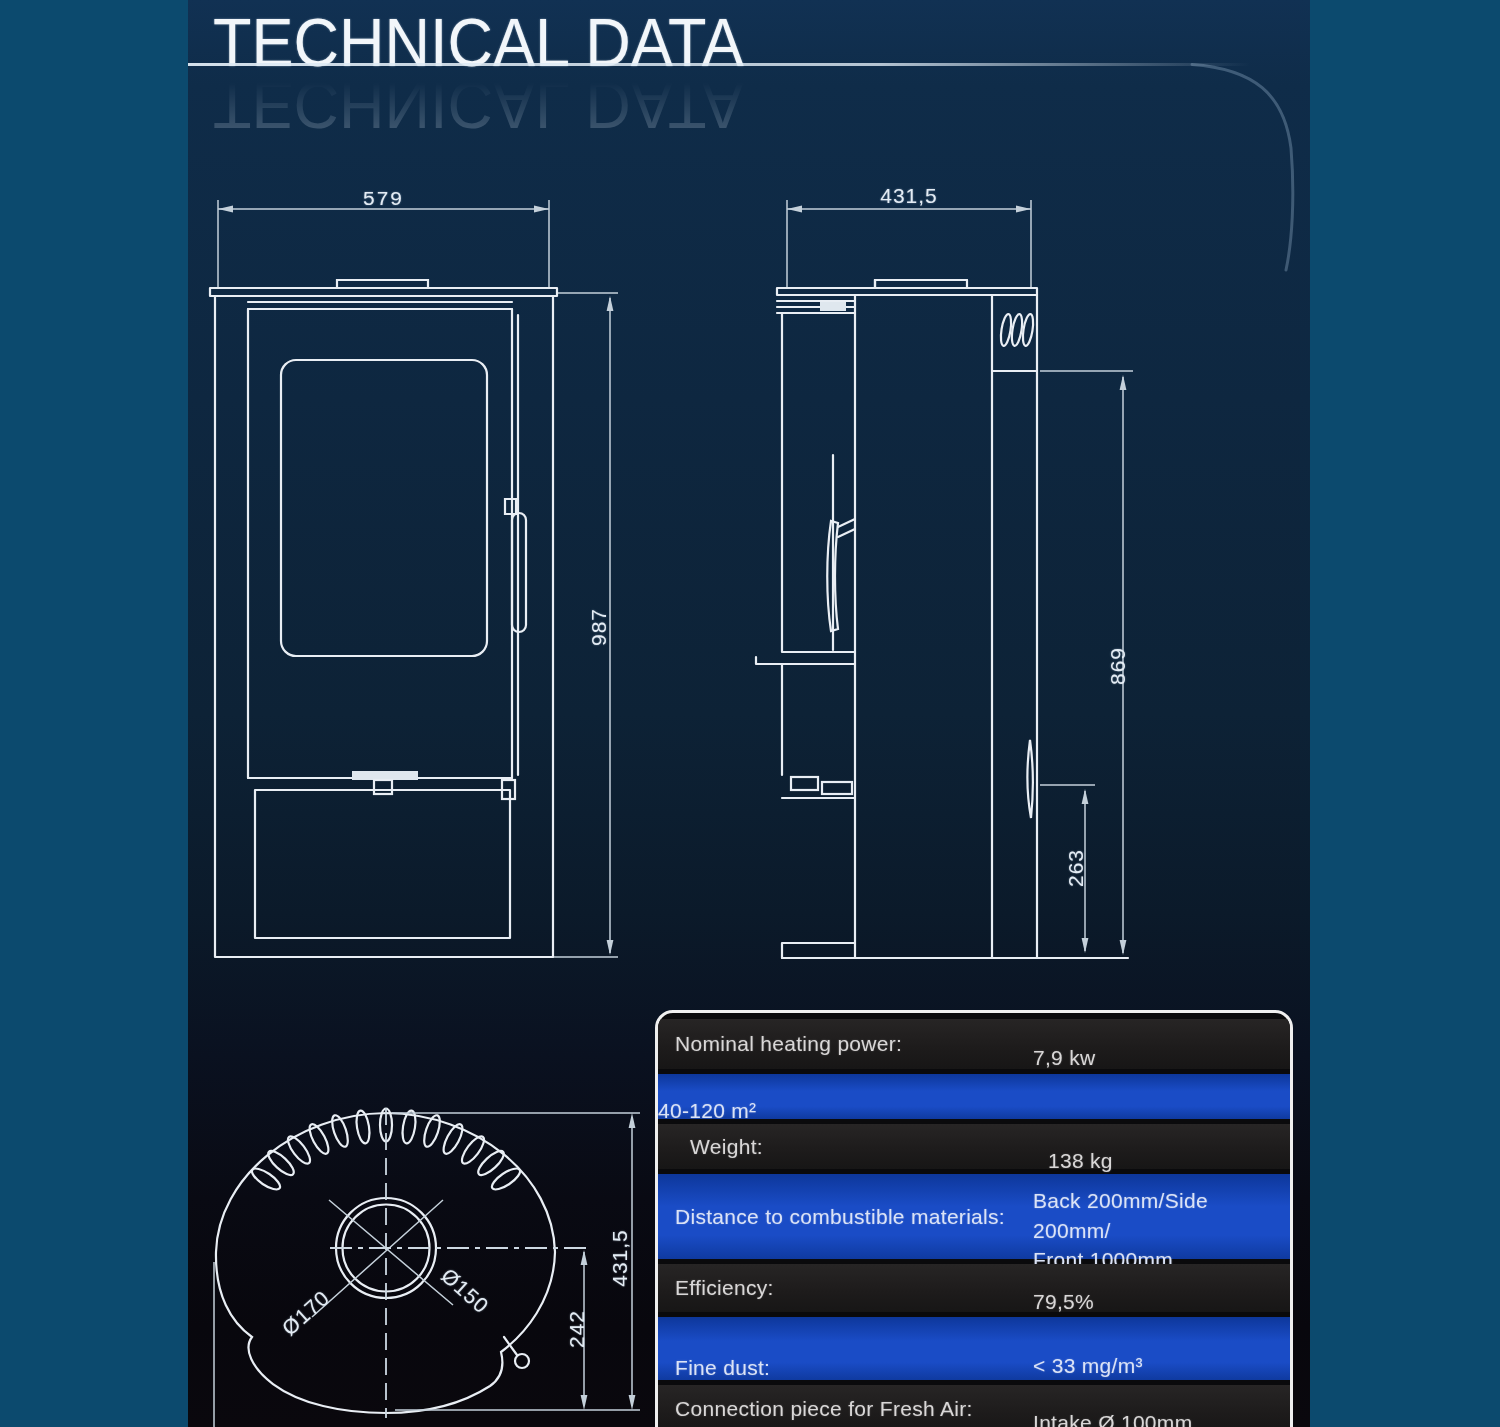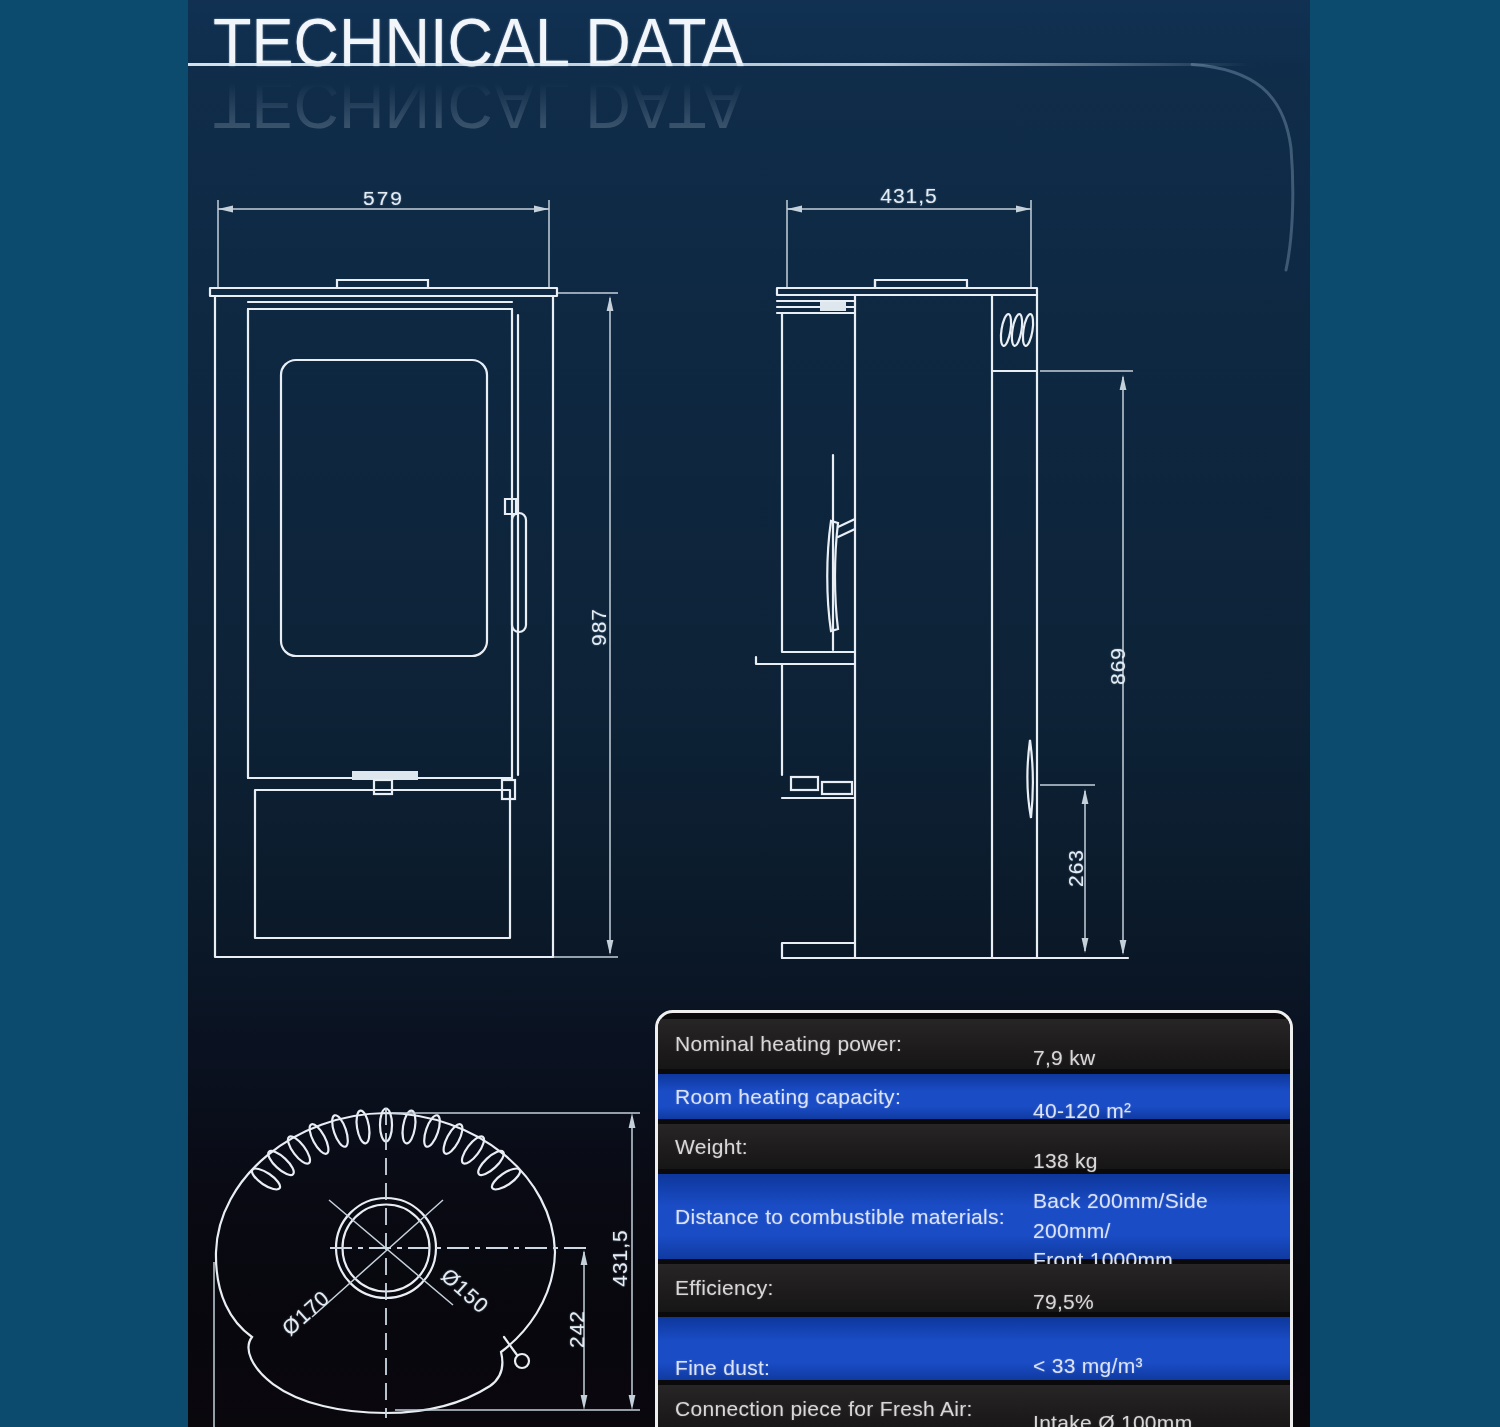--- a/index.html
+++ b/index.html
@@ -28,21 +28,21 @@
        text-shadow:0 0 2px rgba(200,220,240,.5);}
   
   #spec-table{position:absolute;left:655px;top:1010px;width:638px;height:470px;
       box-sizing:border-box;border:3px solid #efefef;border-radius:18px;
       background:#0a0a0c;padding:6px 0;display:flex;flex-direction:column;gap:5px;overflow:hidden;}
   .row{display:flex;align-items:center;width:100%;flex:none;}
   .row.dark{background:linear-gradient(180deg,#272525 0%,#1d1b1b 60%,#171616 100%);}
   .row.blue{background:linear-gradient(180deg,#0d379b 0%,#1a4cc6 38%,#1a4cc6 72%,#0f3aa0 100%);}
   .row:nth-child(1){height:50px;}
   .row:nth-child(2){height:45px;}
-  .row:nth-child(3){height:45px;}
+  .row:nth-child(3){height:45px;padding-left:15px;}
   .row:nth-child(4){height:85px;}
   .row:nth-child(5){height:48px;}
   .row:nth-child(6){height:63px;align-items:flex-end;}
   .row:nth-child(7){height:48px;}
   .row:nth-child(8){height:46px;}
   .row .lbl{width:358px;padding-left:17px;font-size:21px;letter-spacing:.3px;flex:none;}
   .row .val{flex:1;font-size:21px;letter-spacing:.3px;line-height:1.4;margin-top:28px;}
   .row.dark .lbl,.row.dark .val{color:#d9d7d7;text-shadow:0 0 2px rgba(255,255,255,.25);}
   .row.blue .lbl,.row.blue .val{color:#dbe3f6;text-shadow:0 0 2px rgba(220,230,255,.35);}
   
@@ -178,21 +178,20 @@
   <span class="dim" style="left:465px;top:1291px;--r:42deg;">Ø150</span>
   <span class="dim" style="left:577px;top:1329px;--r:-90deg;">242</span>
   <span class="dim" style="left:620px;top:1258px;--r:-90deg;">431,5</span>
 
   <div id="spec-table">
     <div class="row dark">
       <div class="lbl">Nominal heating power:</div>
       <div class="val">7,9 kw</div>
     </div>
     <div class="row blue">
-      <div class="lbl">Room heating capacity:</div>
       <div class="val">40-120 m²</div>
     </div>
     <div class="row dark">
       <div class="lbl">Weight:</div>
       <div class="val">138 kg</div>
     </div>
     <div class="row blue">
       <div class="lbl">Distance to combustible materials:</div>
       <div class="val">
         <span>Back 200mm/Side 200mm/</span><br>

